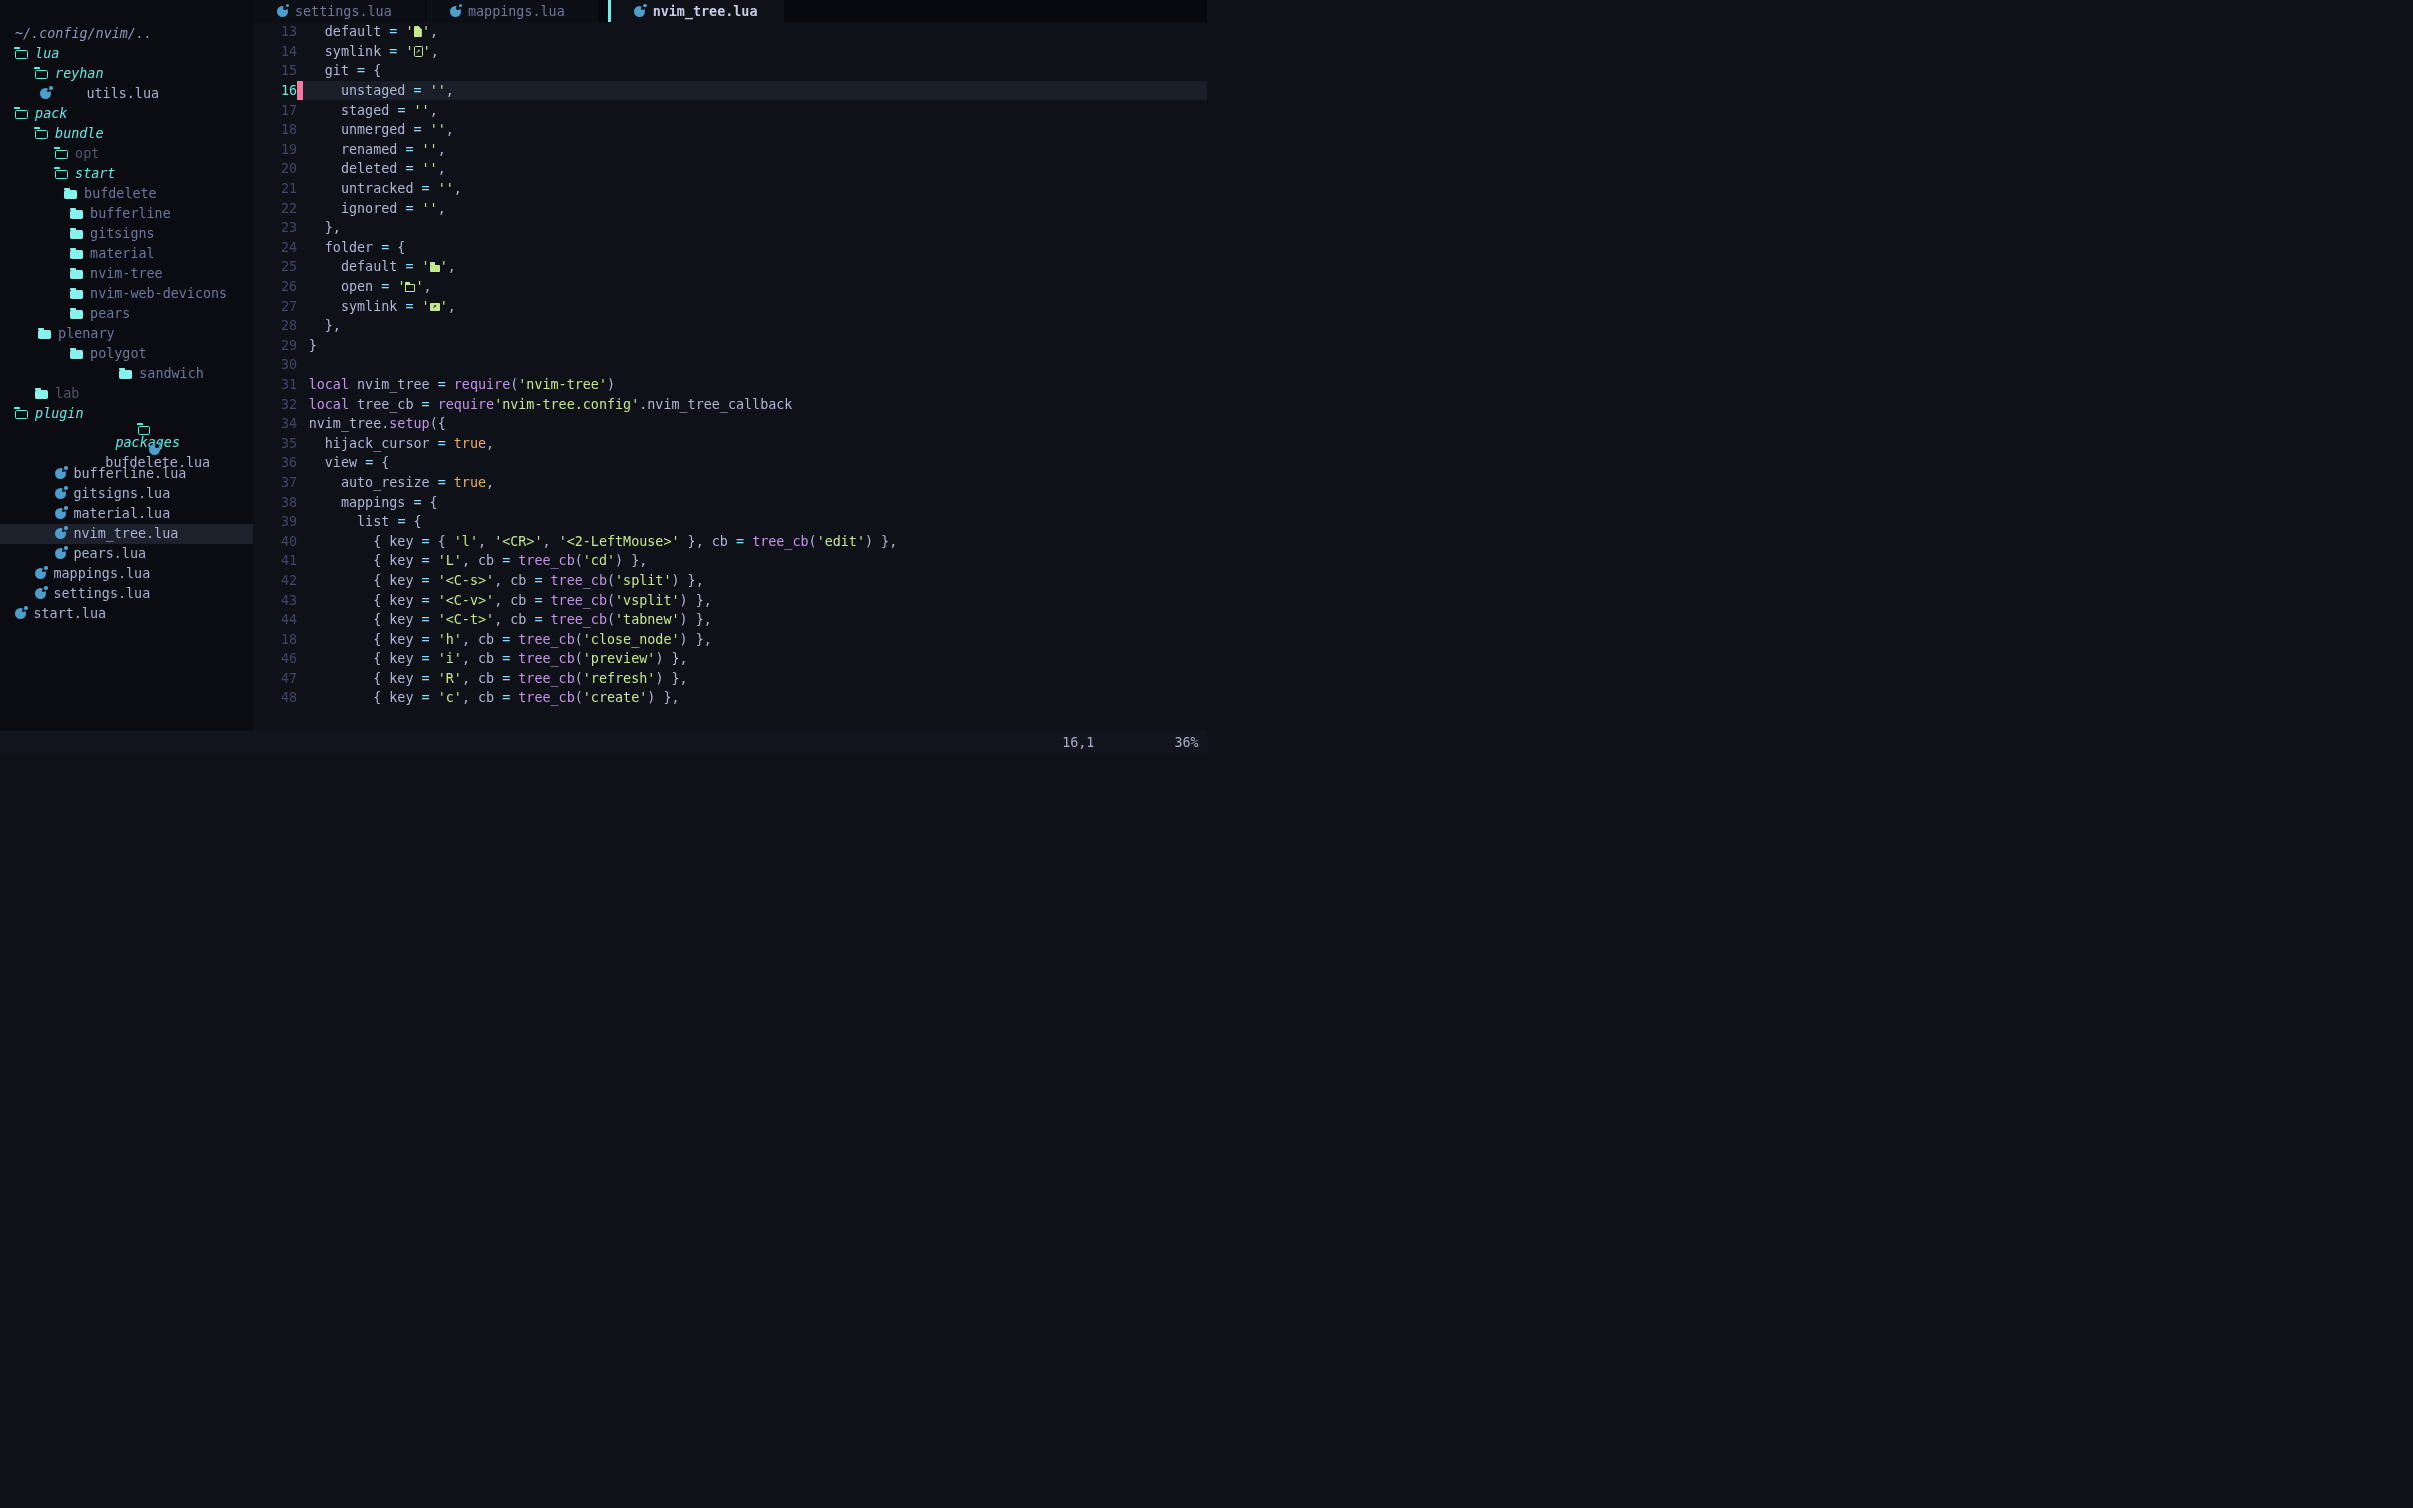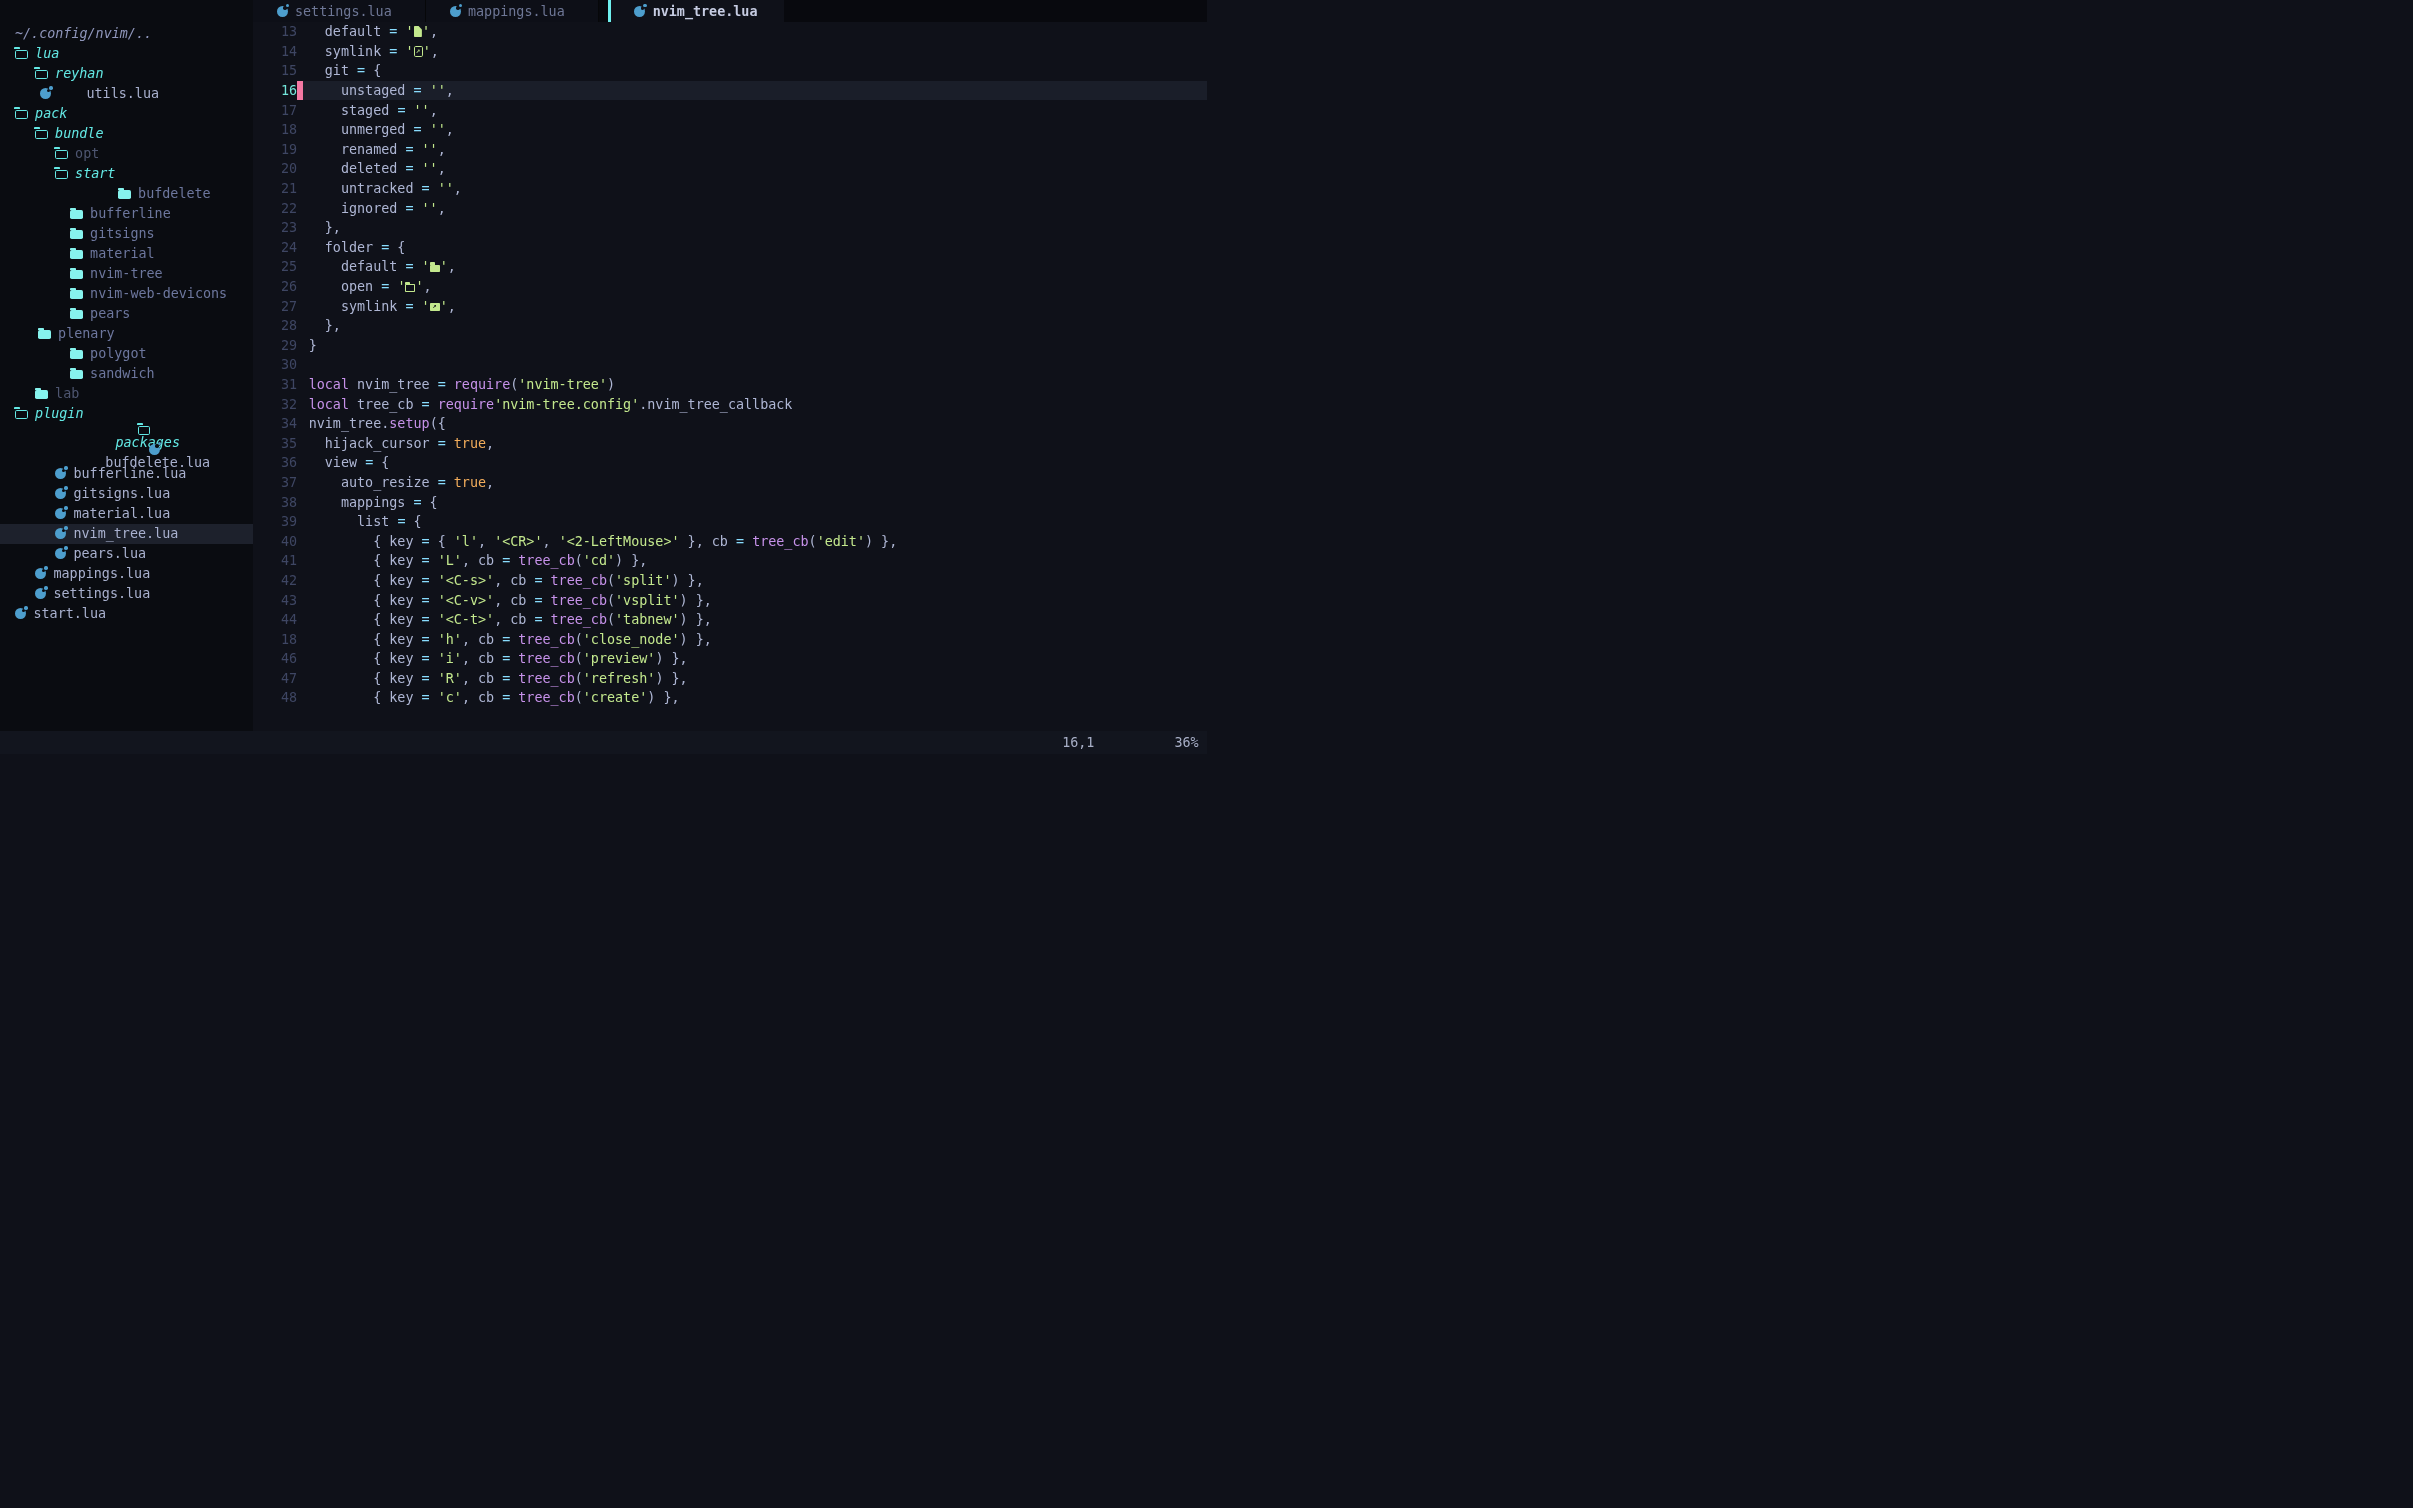--- a/index.html
+++ b/index.html
@@ -103,21 +103,21 @@
           <span class="tlabel tone-open">bundle</span>
         </div>
         <div class="trow" style="padding-left: 55px;">
           <div class="ic ic-folder-outline"></div>
           <span class="tlabel tone-dim">opt</span>
         </div>
         <div class="trow" style="padding-left: 55px;">
           <div class="ic ic-folder-outline"></div>
           <span class="tlabel tone-open">start</span>
         </div>
-        <div class="trow" style="padding-left: 96px; margin-left: 22px;">
+        <div class="trow" style="padding-left: 64px;">
           <div class="ic ic-folder-filled"></div>
           <span class="tlabel tone-muted">bufdelete</span>
         </div>
         <div class="trow" style="padding-left: 70px;">
           <div class="ic ic-folder-filled"></div>
           <span class="tlabel tone-muted">bufferline</span>
         </div>
         <div class="trow" style="padding-left: 70px;">
           <div class="ic ic-folder-filled"></div>
           <span class="tlabel tone-muted">gitsigns</span>
@@ -139,21 +139,21 @@
           <span class="tlabel tone-muted">pears</span>
         </div>
         <div class="trow" style="padding-left: 38px;">
           <div class="ic ic-folder-filled"></div>
           <span class="tlabel tone-muted">plenary</span>
         </div>
         <div class="trow" style="padding-left: 70px;">
           <div class="ic ic-folder-filled"></div>
           <span class="tlabel tone-muted">polygot</span>
         </div>
-        <div class="trow" style="padding-left: 70px;">
+        <div class="trow" style="padding-left: 70px; justify-content: center;">
           <div class="ic ic-folder-filled"></div>
           <span class="tlabel tone-muted">sandwich</span>
         </div>
         <div class="trow" style="padding-left: 35px;">
           <div class="ic ic-folder-filled"></div>
           <span class="tlabel tone-dim">lab</span>
         </div>
         <div class="trow" style="padding-left: 15px;">
           <div class="ic ic-folder-outline"></div>
           <span class="tlabel tone-open">plugin</span>

